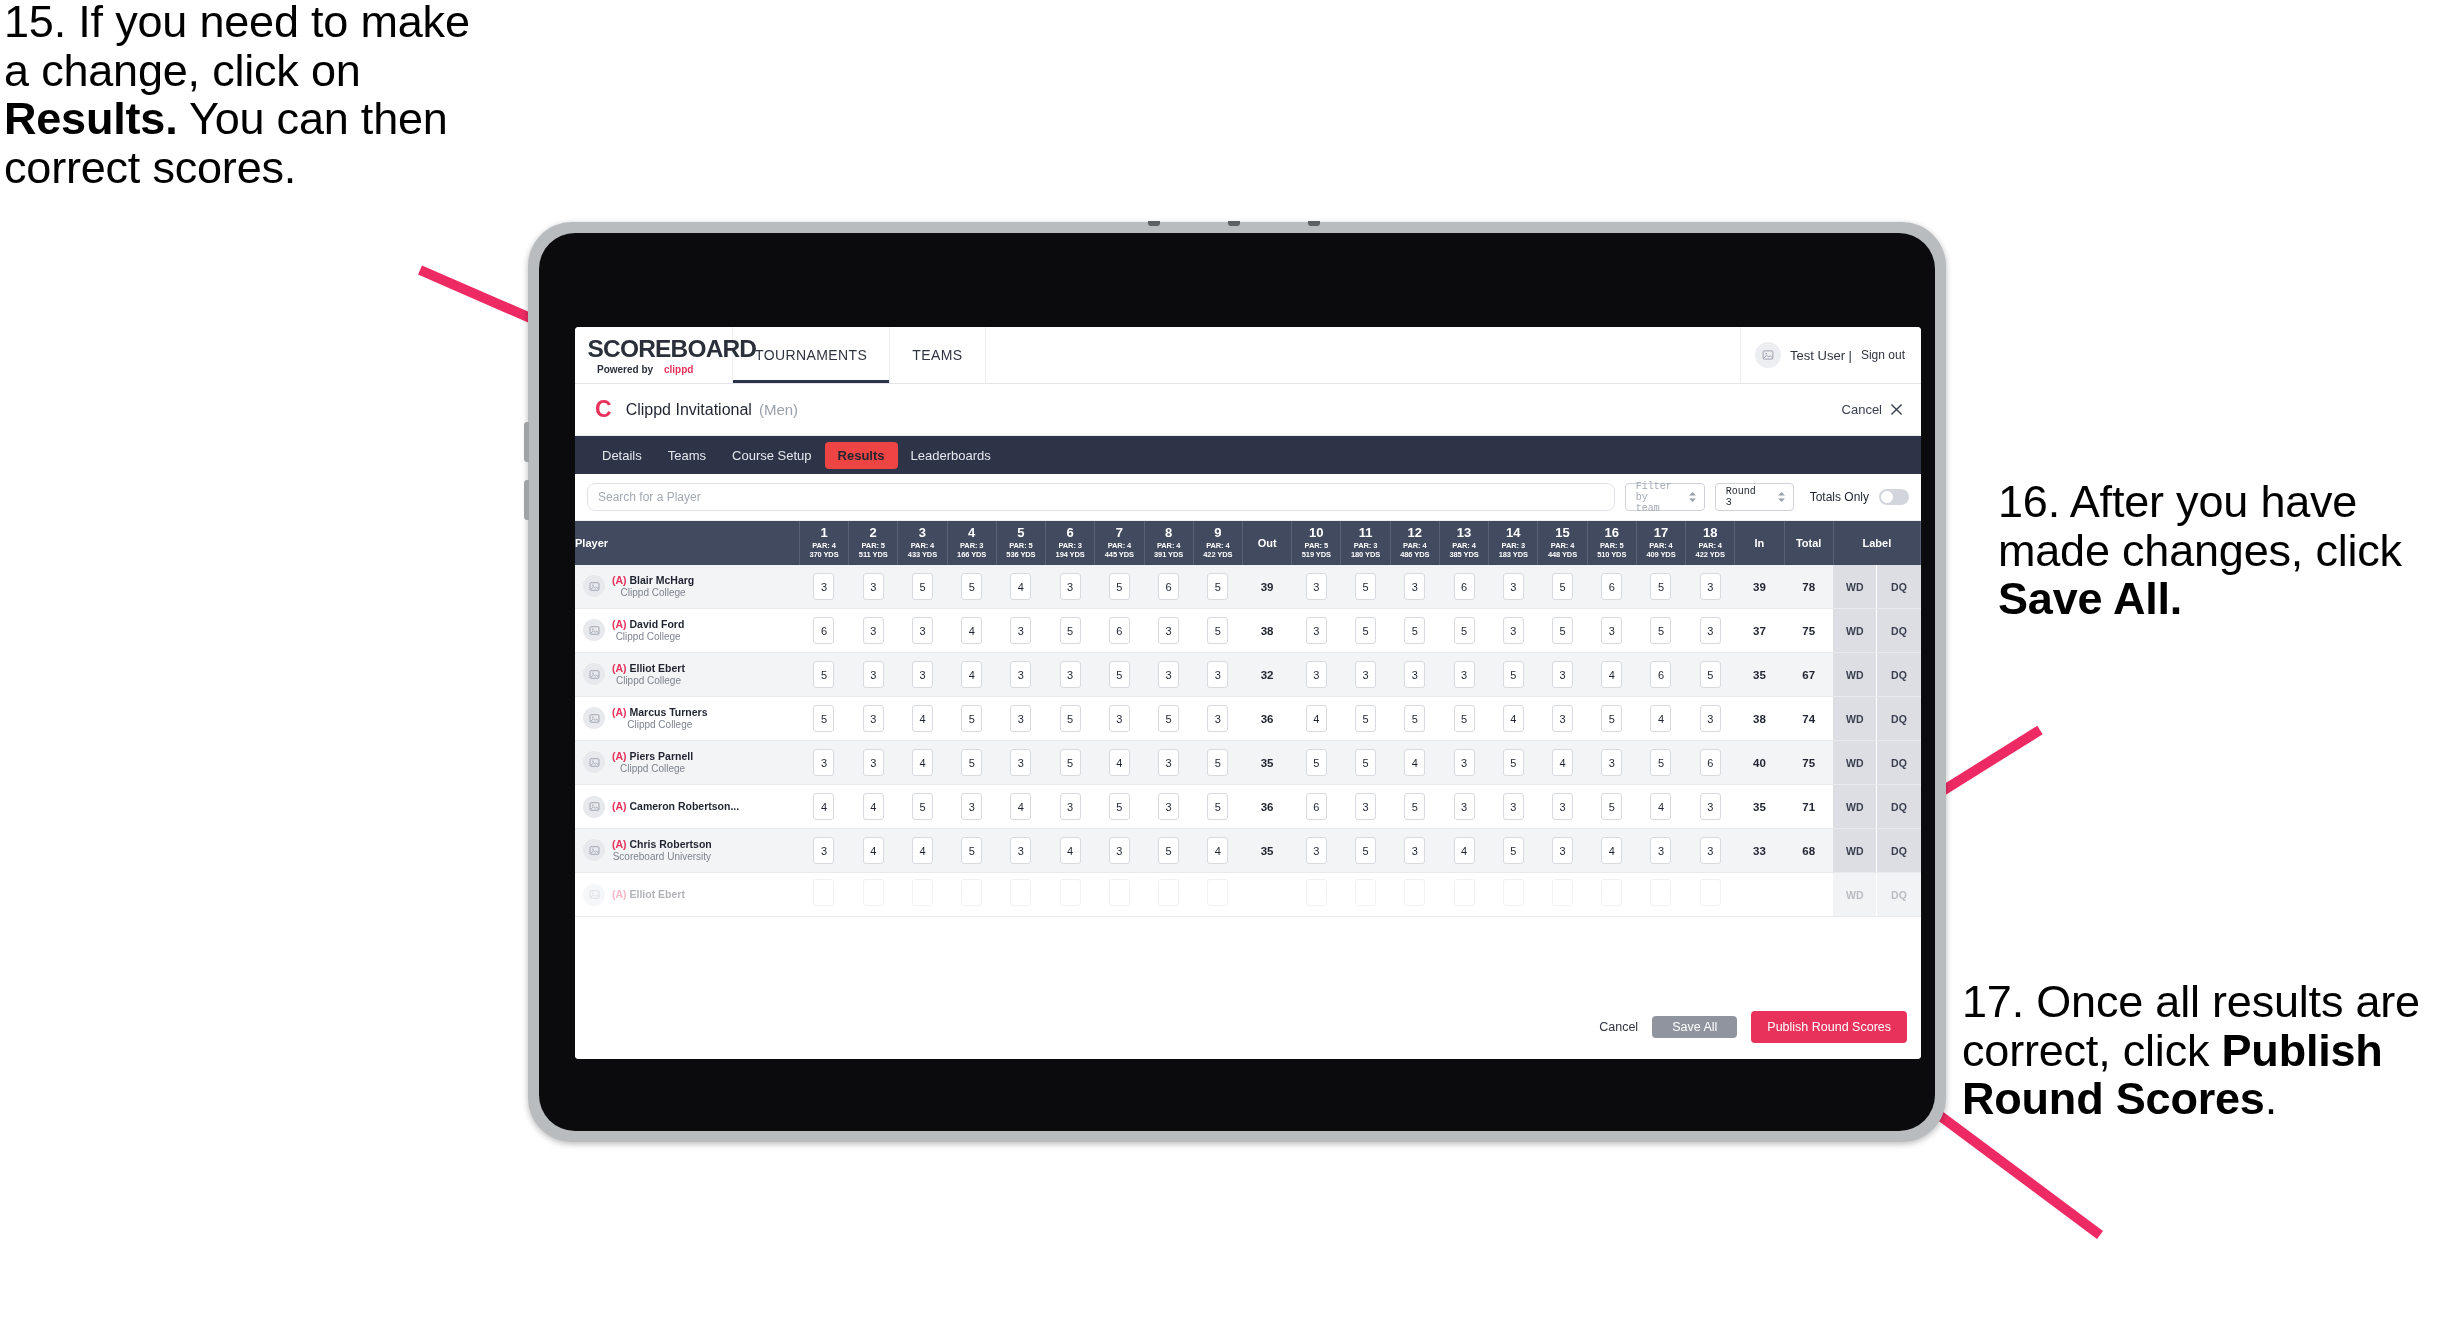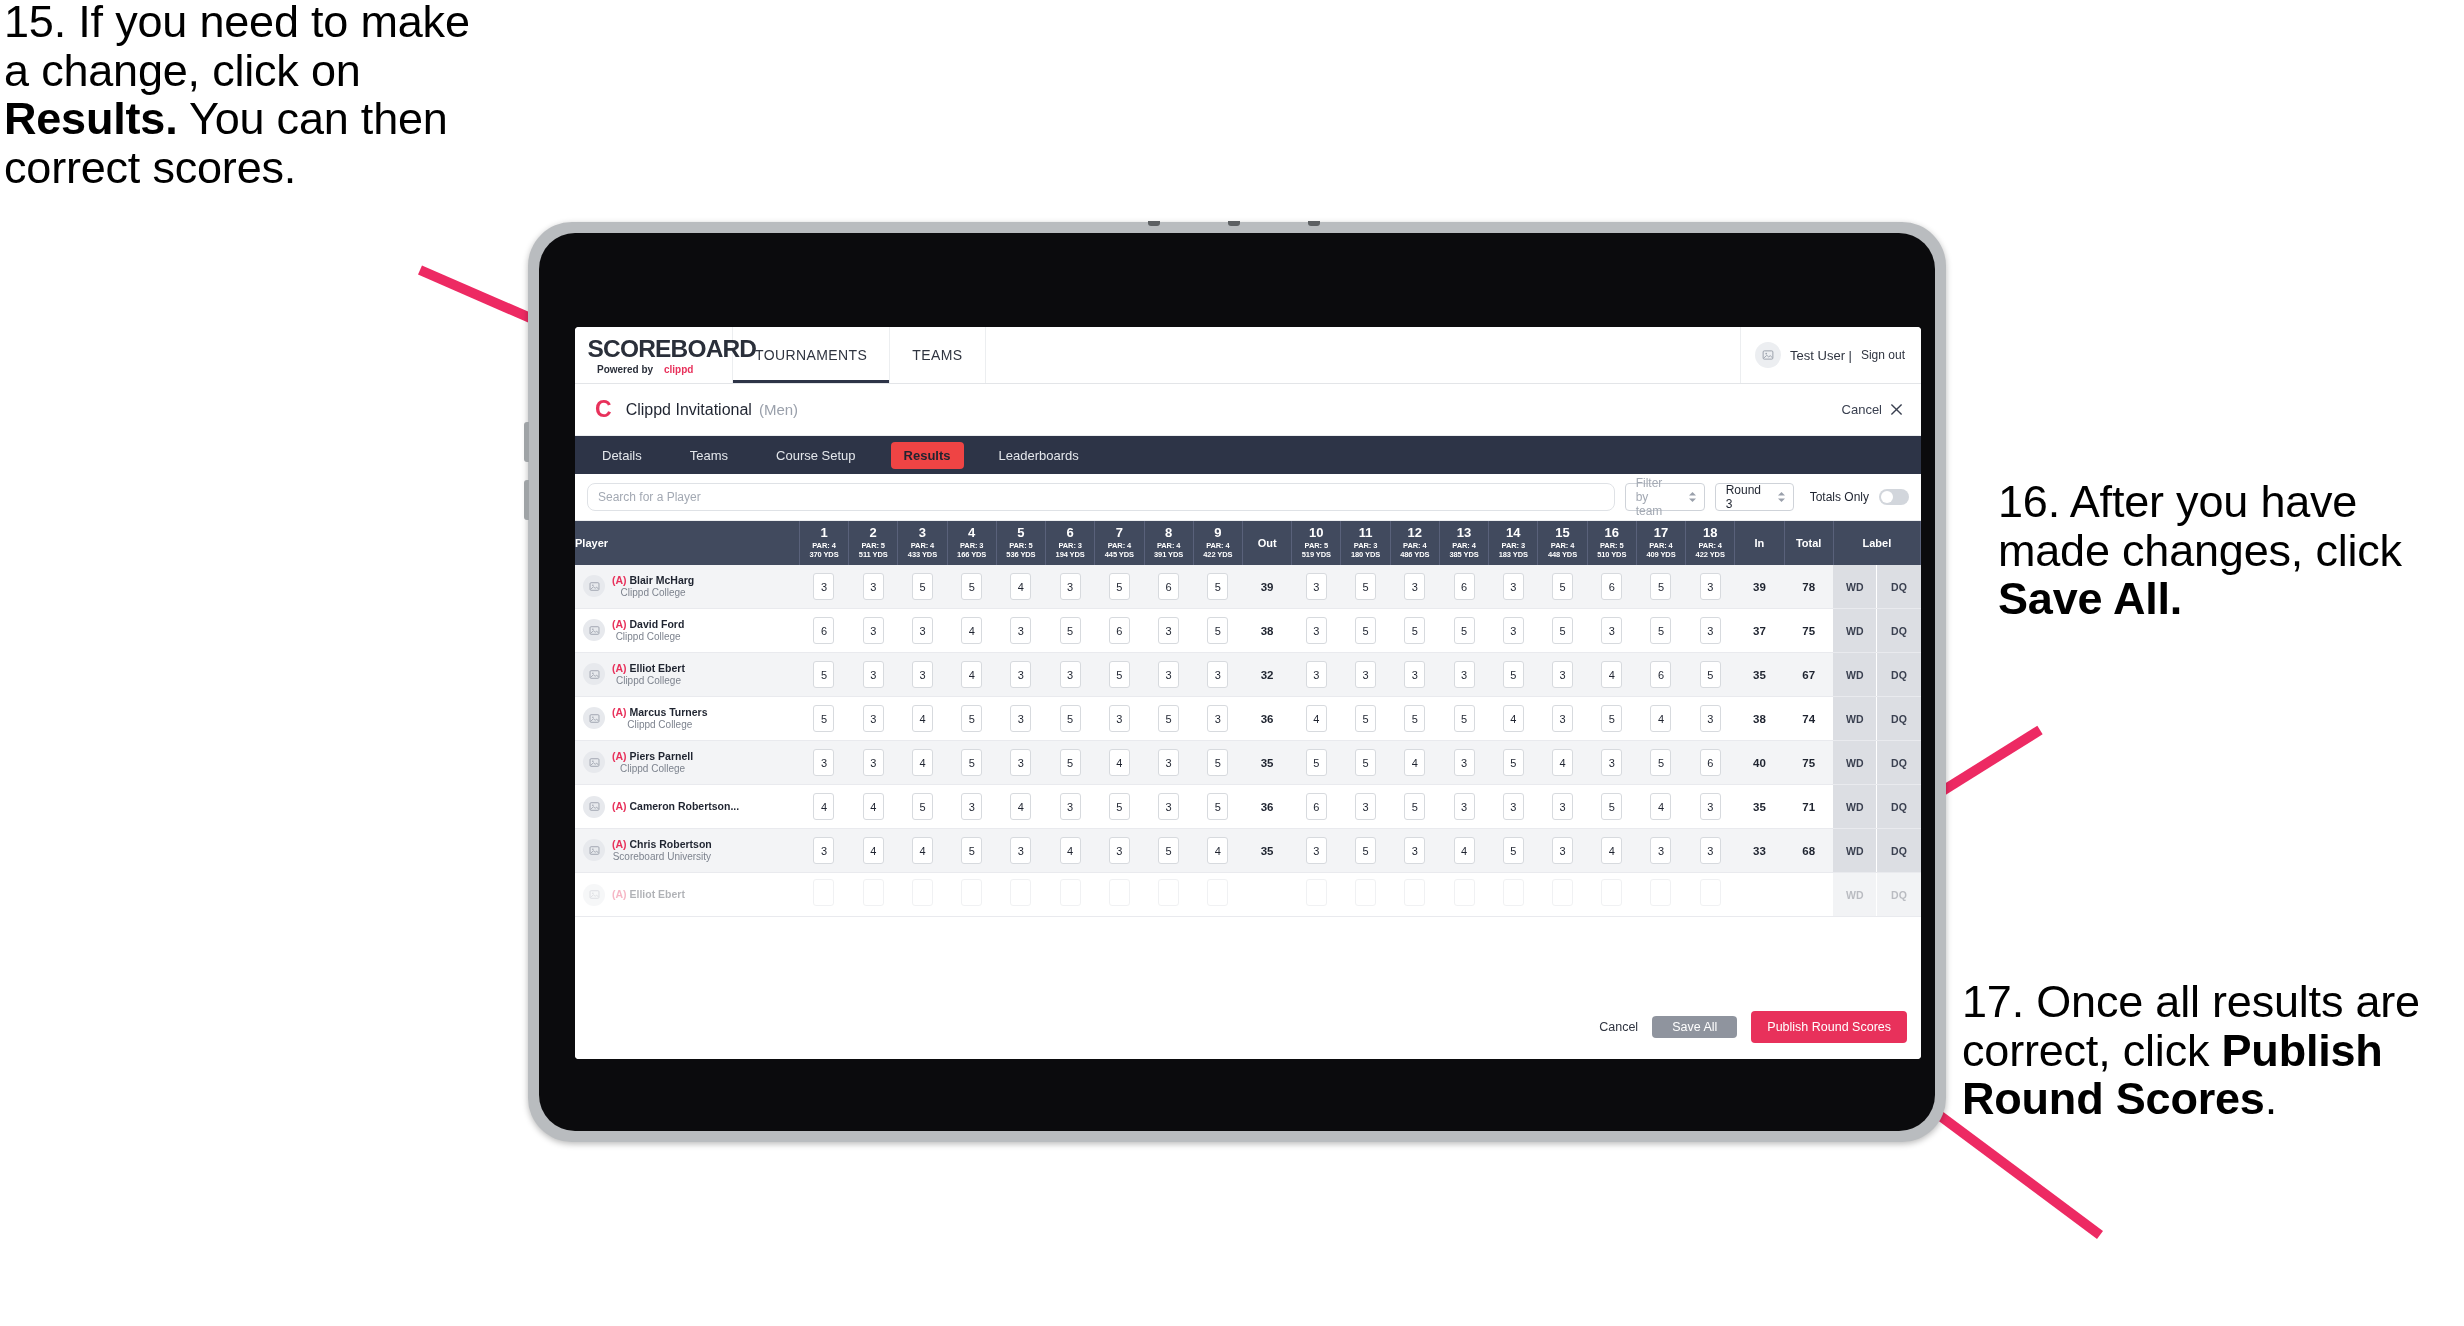--- a/index.html
+++ b/index.html
@@ -97,41 +97,41 @@
     border-bottom:1px solid #eceef0; background:#fff;
   }
   #tourn-mark { font-size:23px; font-weight:800; color:#e8315b; margin-right:14px; line-height:1; }
   #tourn-title { font-size:16px; color:#1f2430; font-weight:500; }
   #tourn-gender { font-size:15px; color:#9aa0ab; margin-left:7px; }
   #tourn-spacer { flex:1; }
   #cancel-x { display:flex; align-items:center; gap:8px; font-size:13px; color:#3a4050; cursor:pointer; }
 
   
   #subnav {
-    height: 38px; background:#2d3447; display:flex; align-items:center; padding-left:14px; gap:22px;
+    height: 38px; background:#2d3447; display:flex; align-items:center; padding-left:14px; gap:0;
   }
   .subtab {
     font-size: 13px; color:#e4e7ec; padding: 6px 13px; border-radius:4px; cursor:pointer;
   }
   .subtab.active { background:#ef4444; color:#1f2430; font-weight:700; }
 
   
   #filters {
     height: 47px; display:flex; align-items:center; gap:10px; padding: 0 12px;
     background:#fff; border-bottom:1px solid #edeff1;
   }
   #search-input {
     flex: 1; height: 28px; border:1px solid #dfe2e6; border-radius:8px;
     font-size:12px; color:#1f2430; padding: 0 10px; background:#fff;
     font-family:"Liberation Sans", sans-serif;
   }
   #search-input::placeholder { color:#a3a9b3; }
   .select-box {
     height:28px; border:1px solid #cfd3d9; border-radius:4px; display:flex; align-items:center;
-    padding: 0 8px 0 10px; font-size:12px; color:#1f2430; gap:14px; cursor:pointer; background:#fff;
+    padding: 0 8px 0 10px; font-size:10px; color:#1f2430; gap:14px; cursor:pointer; background:#fff;font-family:Liberation Mono, monospace;
   }
   .select-box.placeholder { color:#a3a9b3; }
   #team-select { width: 80px; justify-content:space-between; }
   #round-select { width: 79px; justify-content:space-between; }
   .chev { display:flex; flex-direction:column; gap:2px; color:#8b919b; }
   #totals-label { font-size:12px; color:#1f2430; margin-left:6px; }
   #totals-toggle {
     width:30px; height:16px; border-radius:9px; background:#d2d6dc; position:relative; cursor:pointer;
   }
   #totals-toggle .knob { position:absolute; left:2px; top:2px; width:12px; height:12px; border-radius:50%; background:#fff; }

